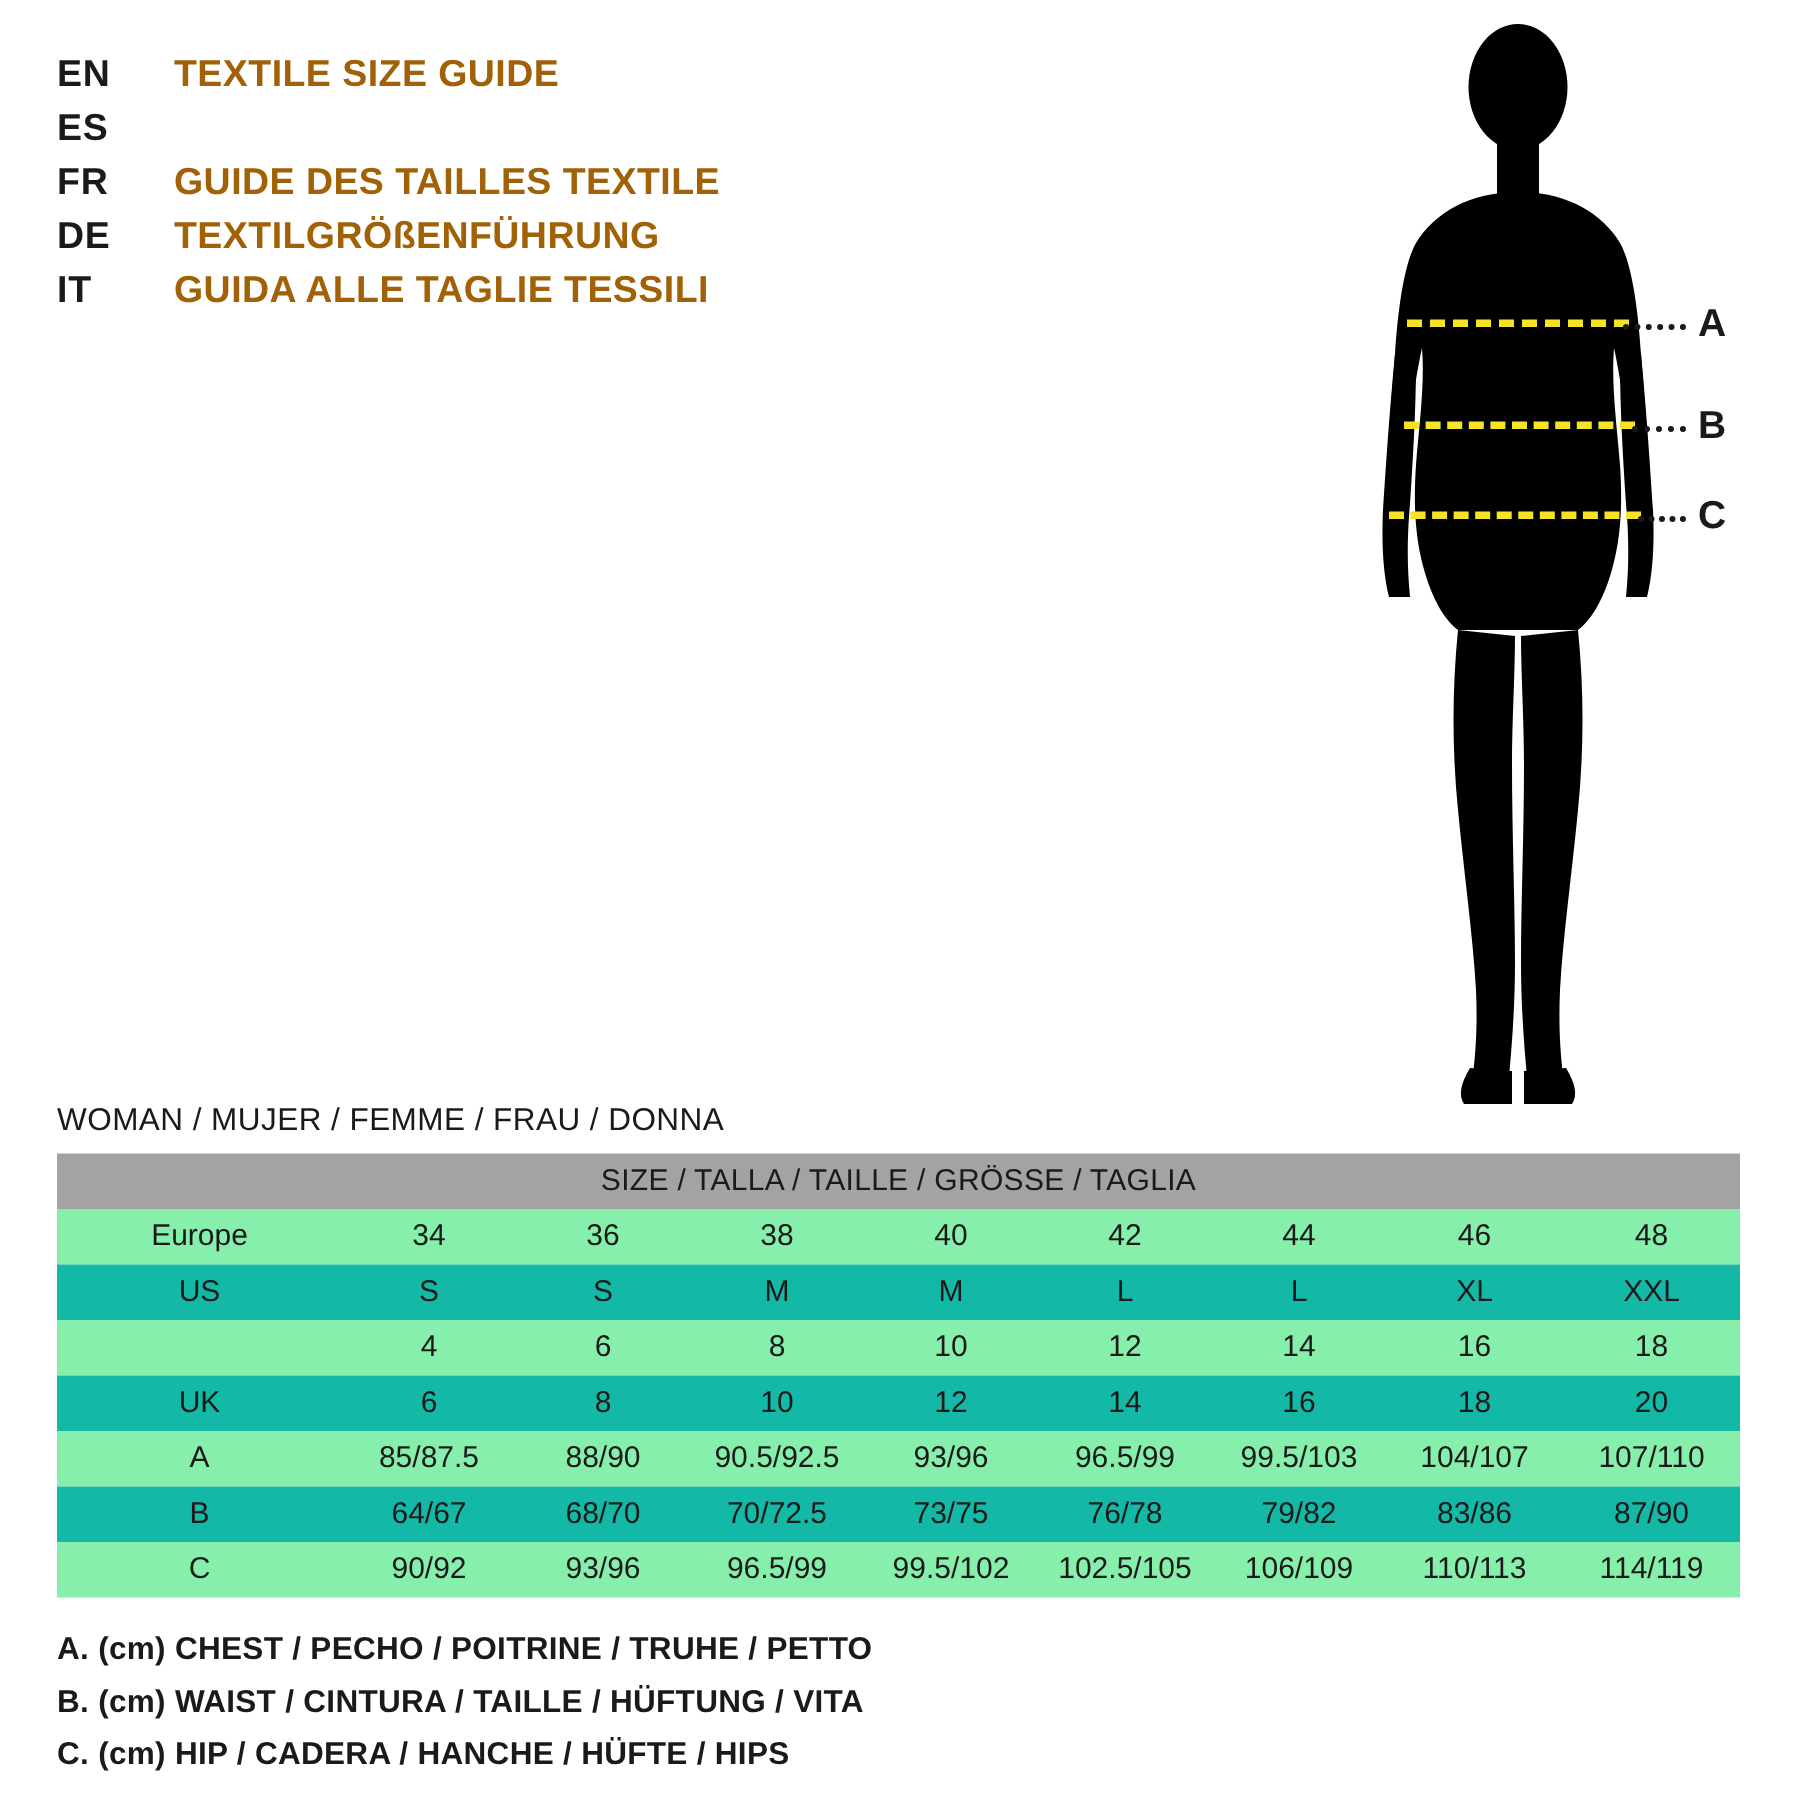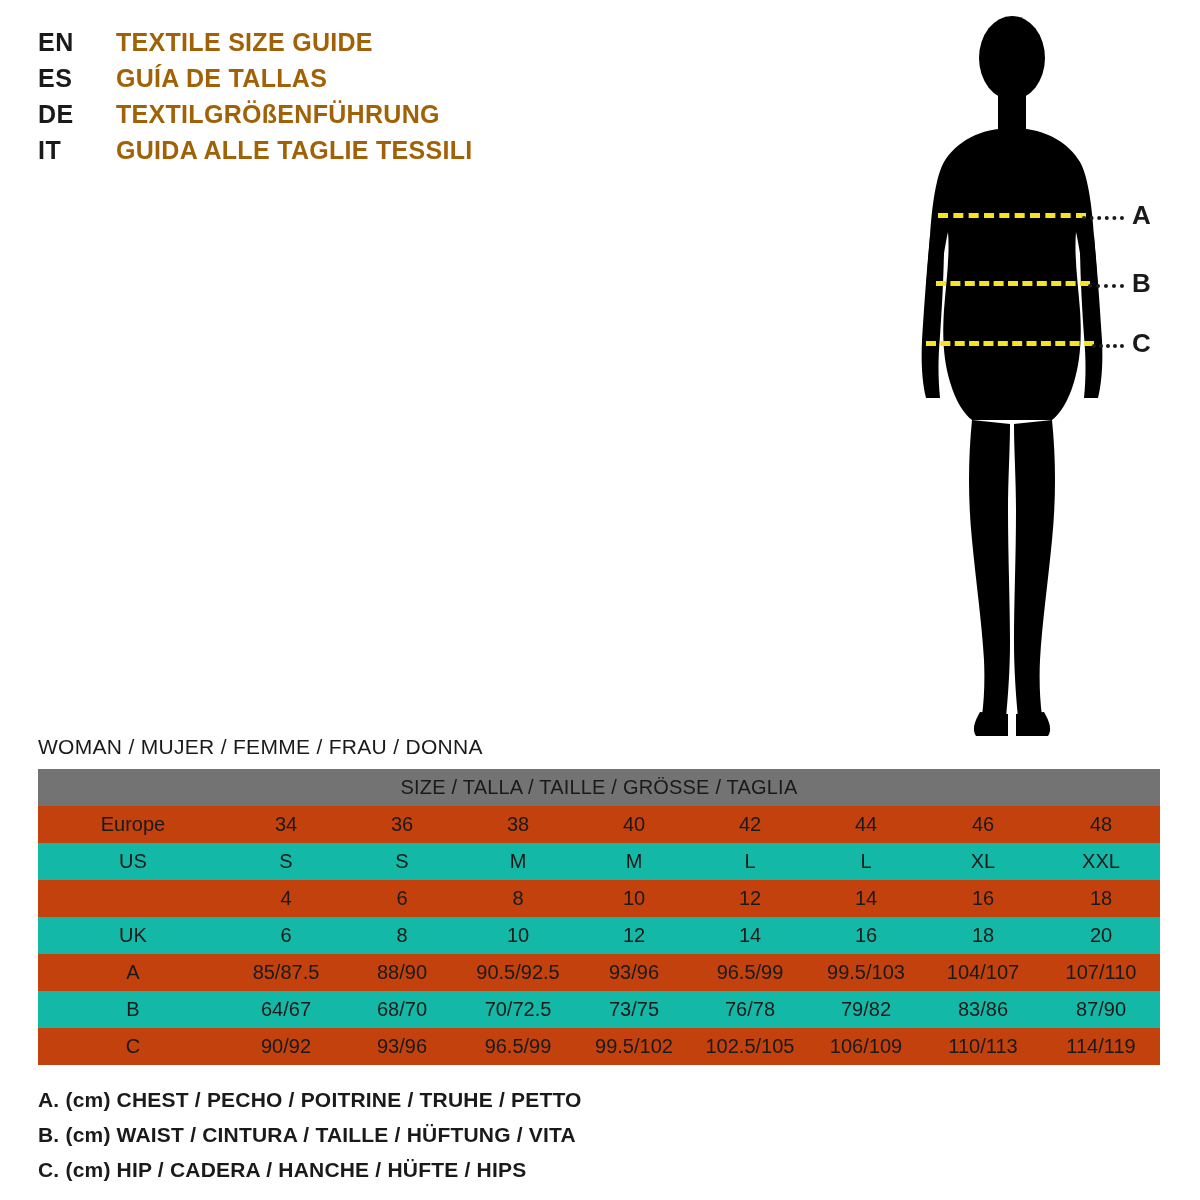--- a/index.html
+++ b/index.html
@@ -18,21 +18,21 @@
 
   
   #lang-block {
     position: absolute;
     left: 38px;
     top: 28px;
     width: 820px;
   }
   .lang-row {
     display: flex;
-    align-items: flex-start;
+    align-items: flex-end;
     height: 36px;
   }
   .lang-code {
     width: 78px;
     font-size: 25px;
     font-weight: bold;
     letter-spacing: 0.5px;
     color: #1a1a1a;
   }
   .lang-text {
@@ -107,28 +107,28 @@
   }
   table#size-table td, table#size-table th {
     font-size: 20px;
     font-weight: normal;
     color: #1a1a1a;
     padding: 7px 0 7px 0;
     text-align: center;
     border: none;
   }
   tr.header-row td {
-    background: #737373;
+    background: #a3a3a3;
     text-align: left;
     padding-left: 10px;
     font-size: 20px;
     letter-spacing: 0.2px;
   }
   tr.row-alt td { background: #14b8a6; }
-  tr.row-plain td { background: #c2410c; }
+  tr.row-plain td { background: #86efac; }
   td.row-label {
     text-align: left;
     padding-left: 10px;
   }
 
   
   #footnotes {
     position: absolute;
     left: 38px;
     top: 1088px;
@@ -146,21 +146,24 @@
 </head>
 <body>
 
 <div id="lang-block">
   <div class="lang-row">
     <span class="lang-code">EN</span>
     <span class="lang-text">TEXTILE SIZE GUIDE</span>
   </div>
   <div class="lang-row">
     <span class="lang-code">ES</span>
-    <span class="lang-text">GUÍA DE TALLAS</span>
+  </div>
+  <div class="lang-row">
+    <span class="lang-code">FR</span>
+    <span class="lang-text">GUIDE DES TAILLES TEXTILE</span>
   </div>
   <div class="lang-row">
     <span class="lang-code">DE</span>
     <span class="lang-text">TEXTILGRÖßENFÜHRUNG</span>
   </div>
   <div class="lang-row">
     <span class="lang-code">IT</span>
     <span class="lang-text">GUIDA ALLE TAGLIE TESSILI</span>
   </div>
 </div>

